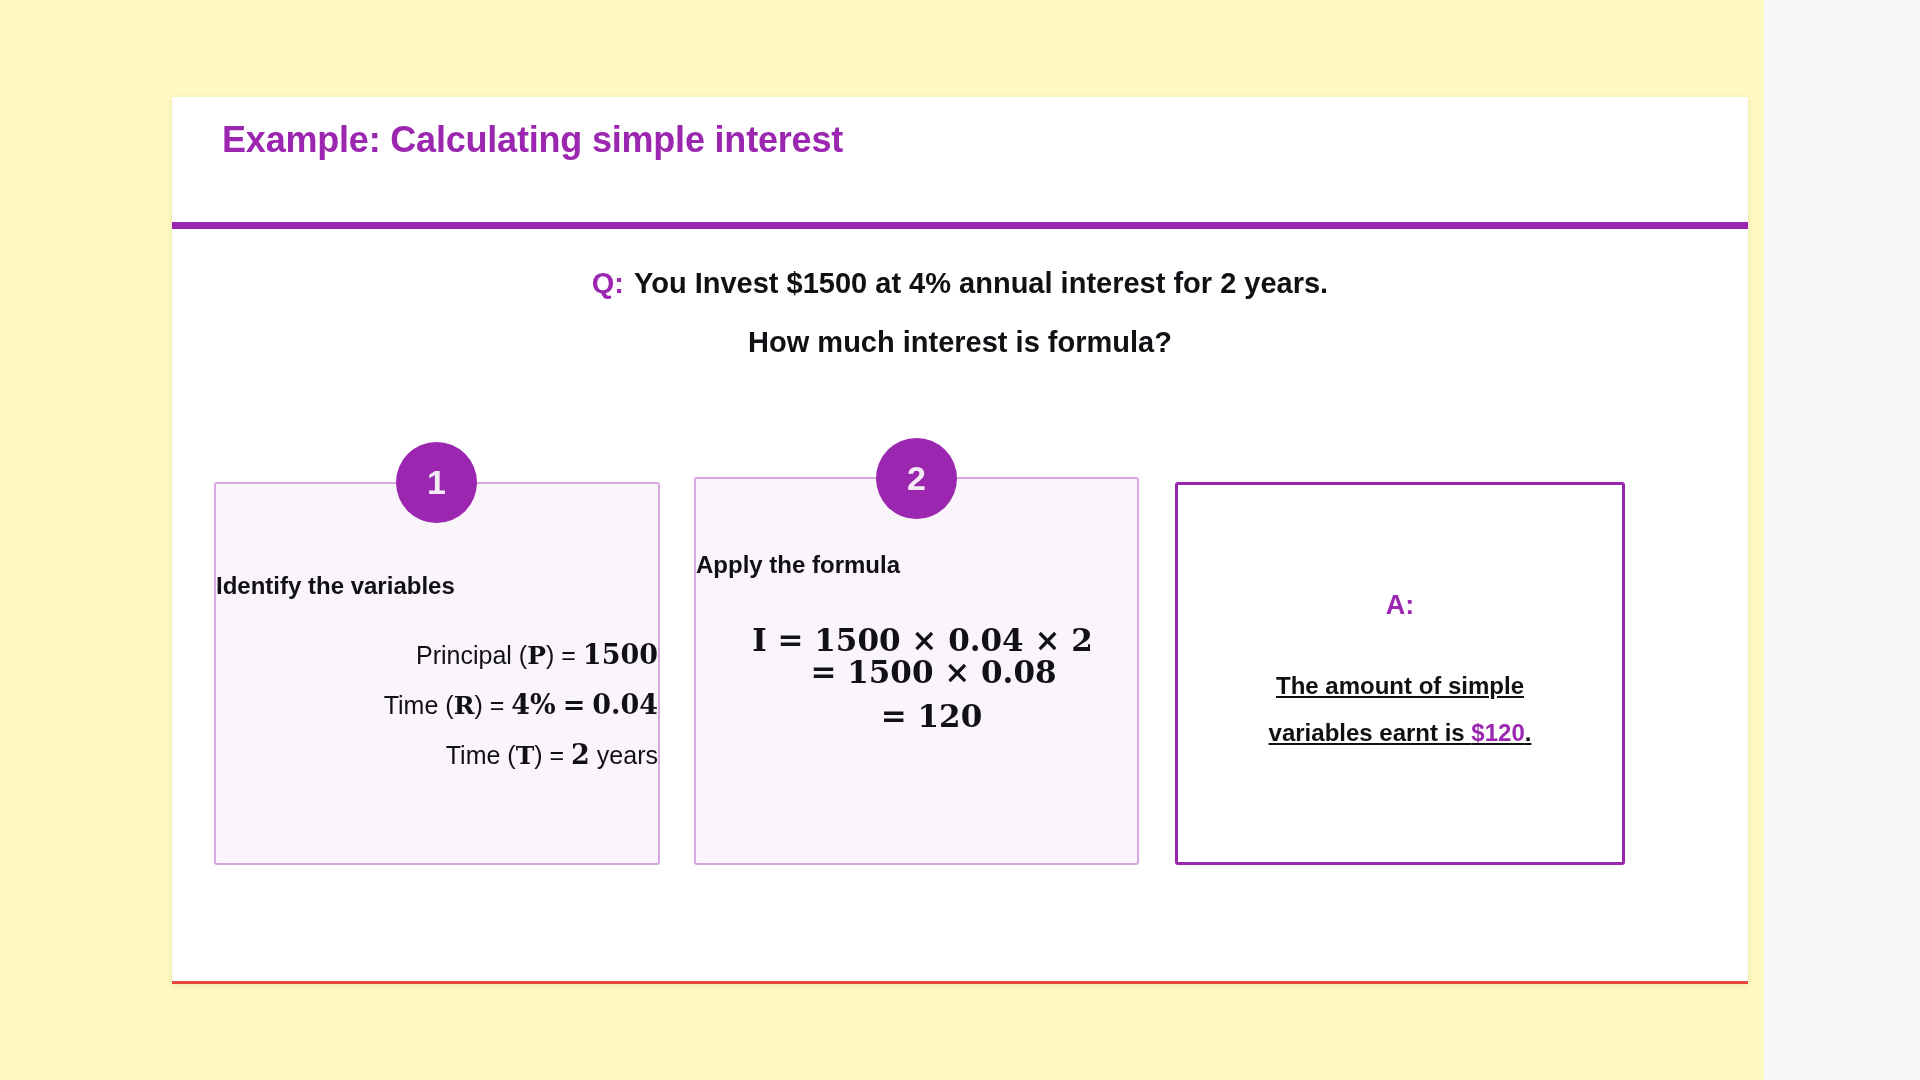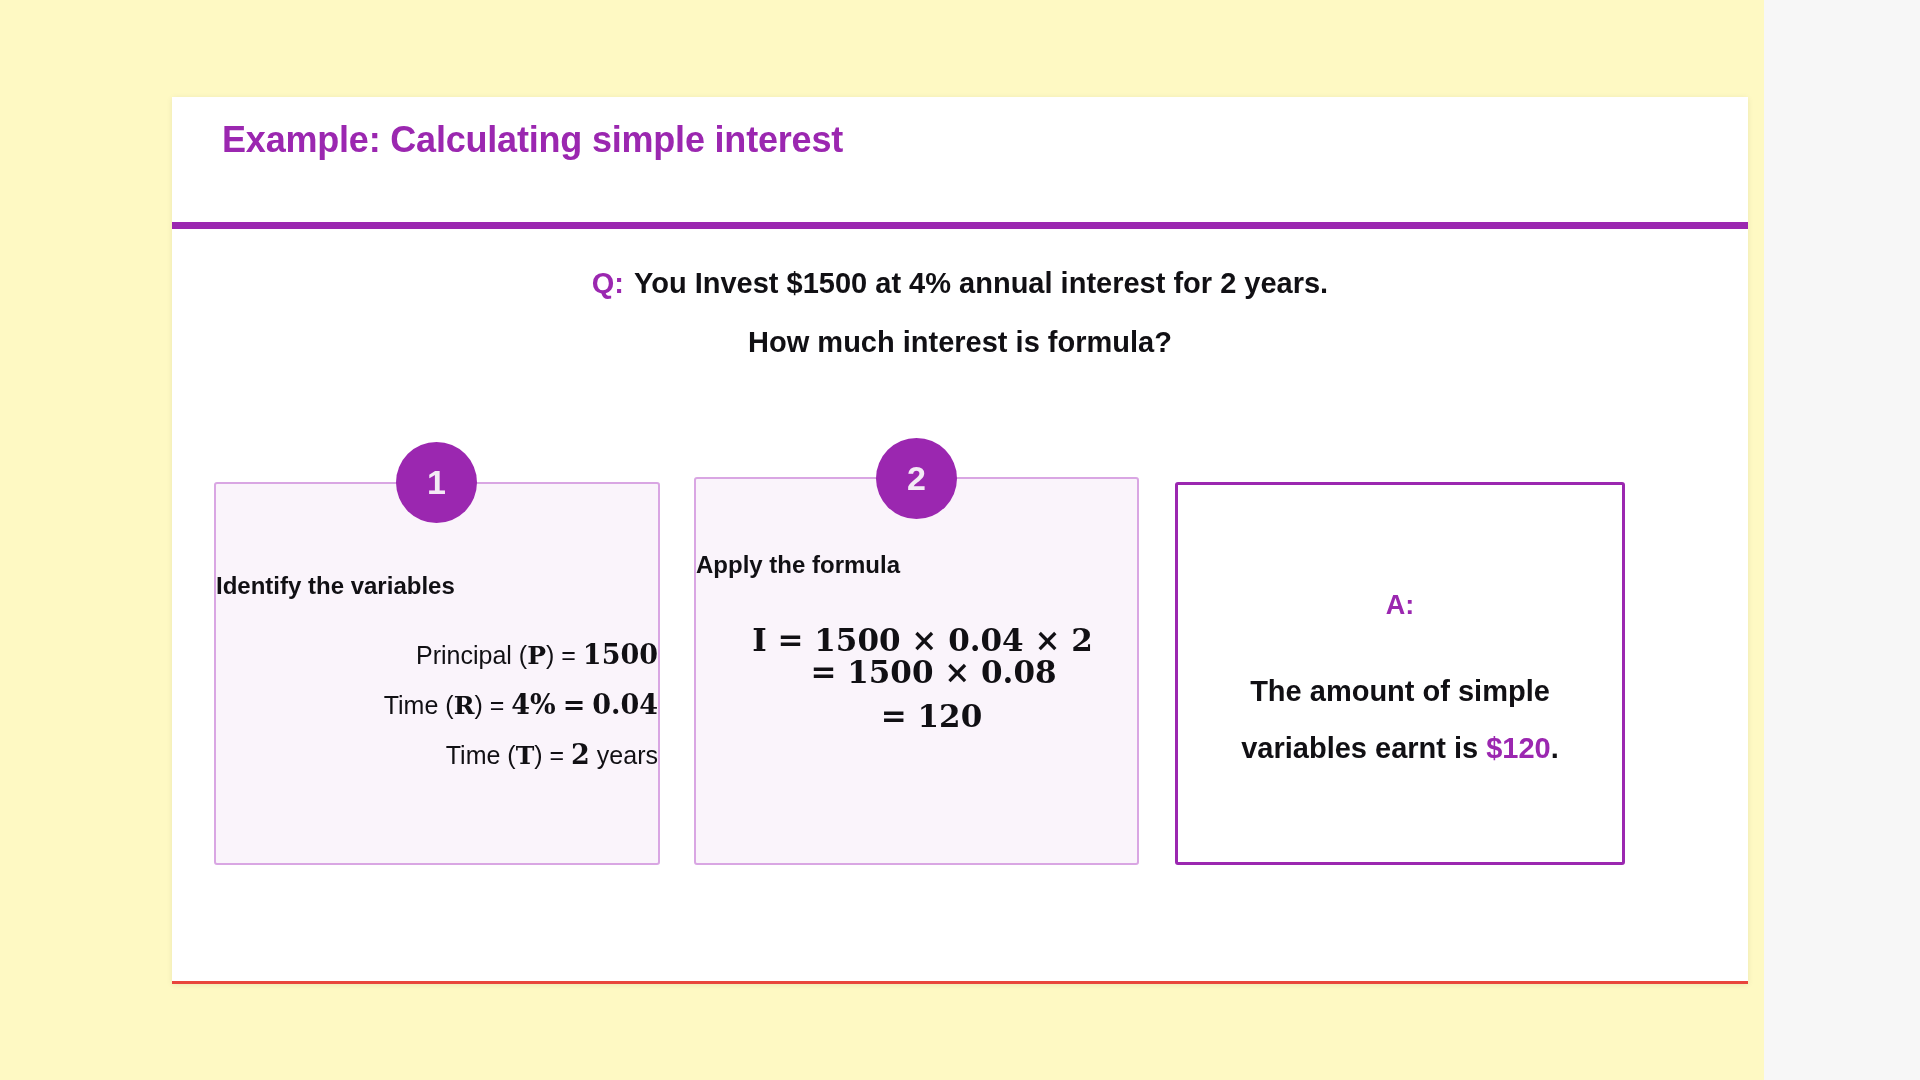--- a/index.html
+++ b/index.html
@@ -161,24 +161,25 @@
     text-align: center;
     padding: 0 24px;
   }
   .a-mark {
     font-size: 27px;
     font-weight: 800;
     color: #9B27B0;
     margin-bottom: 42px;
   }
   .a-text {
-    font-size: 29px;
+    font-size: 24px;
     font-weight: 800;
     color: #111014;
     line-height: 1.95;
+    text-decoration: underline;
   }
   .a-amount { color: #9B27B0; font-weight: 800; }
 </style>
 </head>
 <body>
 
 <div class="page">
   <div class="slide">
 
     <div class="slide-title">Example: Calculating simple interest</div>

